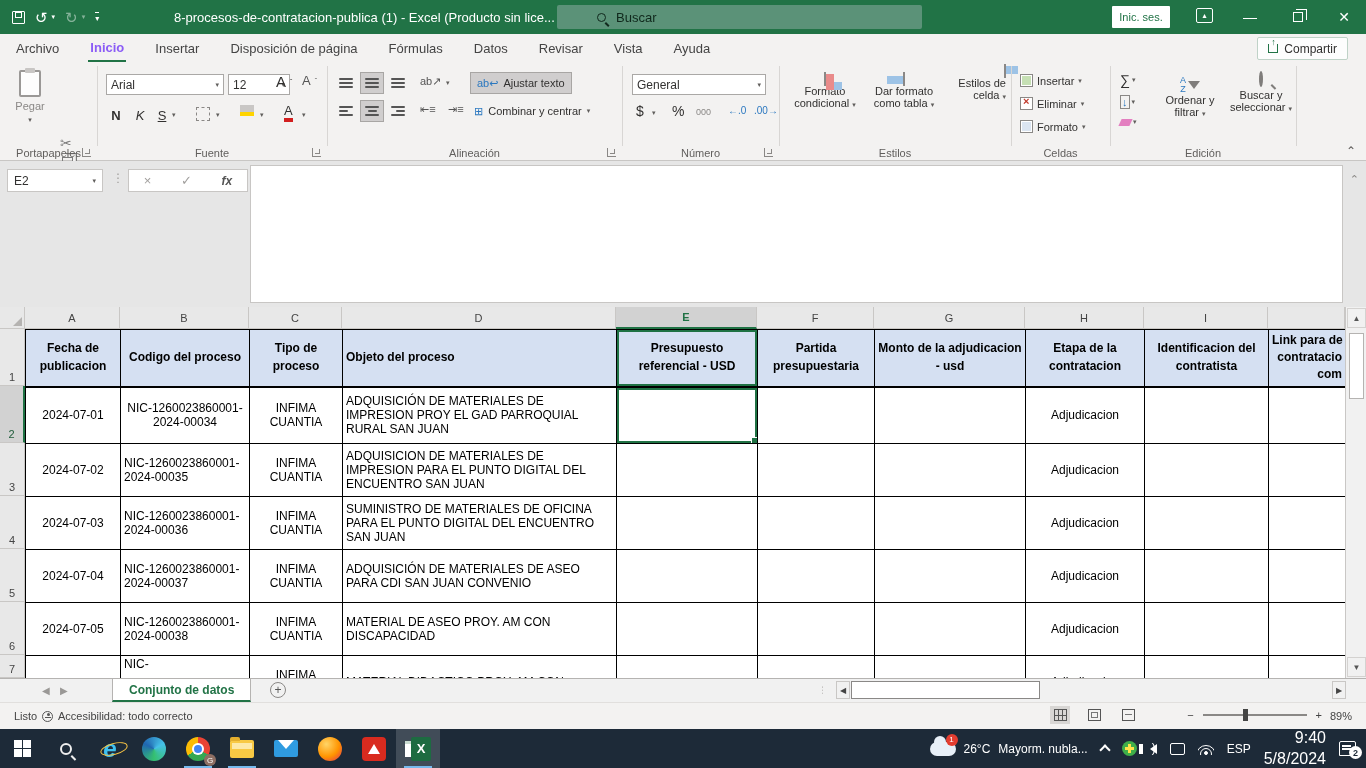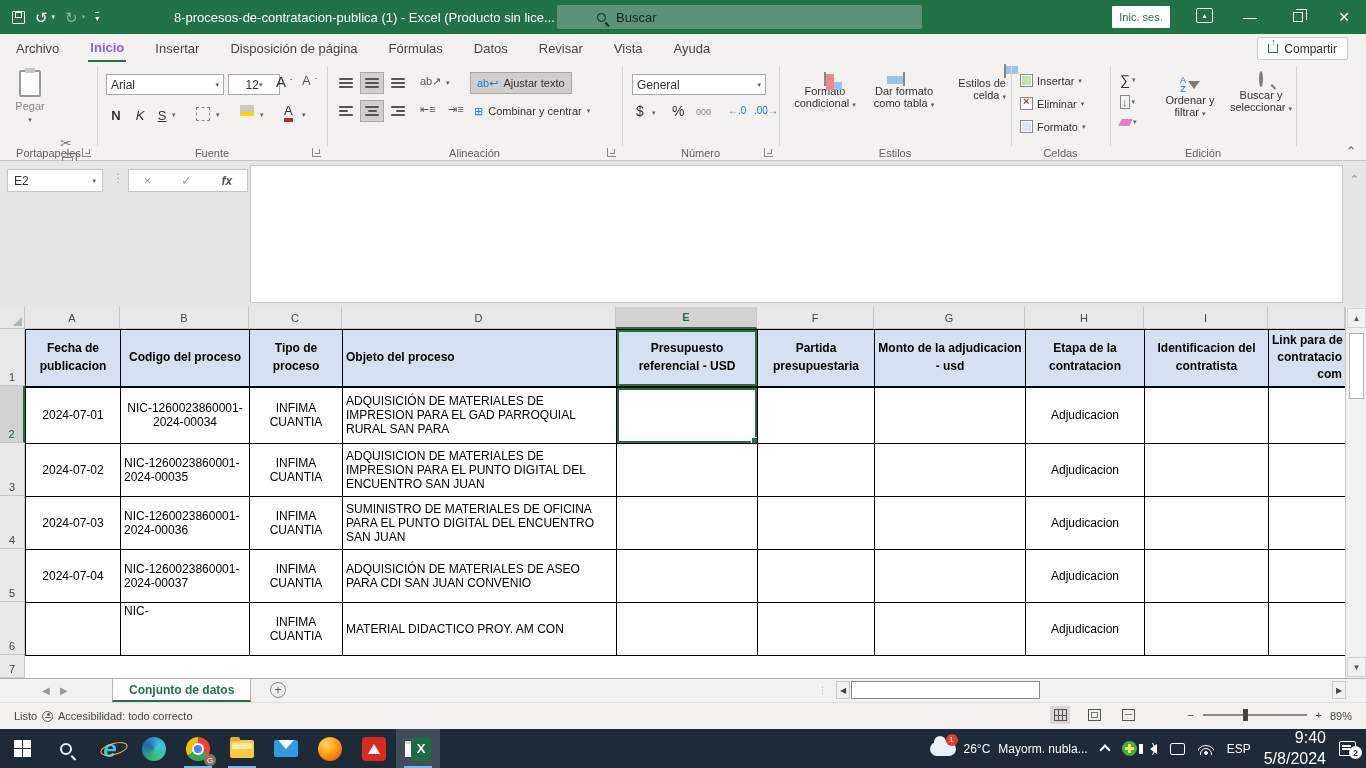--- a/index.html
+++ b/index.html
@@ -248,21 +248,21 @@
       <span class="dda" style="position:absolute;left:82px;top:98px;">▾</span>
     <span class="rbtn" style="left:60px;top:116px;width:13px;height:7px;background:#c8722c;transform:skewX(-20deg);"></span>
     <div class="glabel" style="left:0;width:97px;">Portapapeles</div>
     <div class="glauncher" style="left:82px;"></div>
     <div class="gsep" style="left:97px;"></div>
 
     <div class="selbox" style="position:absolute;left:106px;top:11px;width:118px;">
       <span>Arial</span>
         <span class="dda">▾</span>
     </div>
-    <div class="selbox" style="position:absolute;left:228px;top:11px;width:52px;justify-content:center;">
+    <div class="selbox" style="position:absolute;left:228px;top:11px;width:62px;">
       <span>12</span>
         <span class="dda">▾</span>
     </div>
     <span class="rbtn" style="left:276px;top:10px;font-size:15px;">A<sup style="font-size:7px;">ˆ</sup></span>
     <span class="rbtn" style="left:302px;top:10px;font-size:13px;color:#555;">A<sup style="font-size:7px;">ˇ</sup></span>
     <span class="rbtn fmtbtn" style="left:106px;top:42px;font-weight:bold;">N</span>
     <span class="rbtn fmtbtn" style="left:130px;top:42px;font-style:italic;">K</span>
     <span class="rbtn fmtbtn" style="left:152px;top:42px;text-decoration:underline;">S</span>
     <span class="dda" style="position:absolute;left:172px;top:48px;">▾</span>
     <span class="rbtn" style="left:196px;top:44px;width:14px;height:14px;border:1px dashed #8a8886;"></span>
@@ -480,21 +480,21 @@
           <td class="linkhdr">
             <span>Link para de</span>
             <span style="text-align:right;">contratacio</span>
             <span style="text-align:right;">com</span>
           </td>
         </tr>
         <tr style="height:57px;">
           <td class="ctr">2024-07-01</td>
           <td class="ctr">NIC-1260023860001-2024-00034</td>
           <td class="ctr">INFIMA CUANTIA</td>
-          <td class="lft">ADQUISICIÓN DE MATERIALES DE IMPRESION PARA EL GAD PARROQUIAL RURAL SAN PARA</td>
+          <td class="lft">ADQUISICIÓN DE MATERIALES DE IMPRESION PROY EL GAD PARROQUIAL RURAL SAN JUAN</td>
           <td class="sel handle"></td>
           <td></td>
           <td></td>
           <td class="ctr">Adjudicacion</td>
           <td></td>
           <td></td>
         </tr>
         <tr style="height:53px;">
           <td class="ctr">2024-07-02</td>
           <td class="lft">NIC-1260023860001-2024-00035</td>
@@ -517,20 +517,32 @@
           <td></td>
           <td class="ctr">Adjudicacion</td>
           <td></td>
           <td></td>
         </tr>
         <tr style="height:53px;">
           <td class="ctr">2024-07-04</td>
           <td class="lft">NIC-1260023860001-2024-00037</td>
           <td class="ctr">INFIMA CUANTIA</td>
           <td class="lft">ADQUISICIÓN DE MATERIALES DE ASEO PARA CDI SAN JUAN CONVENIO</td>
+          <td></td>
+          <td></td>
+          <td></td>
+          <td class="ctr">Adjudicacion</td>
+          <td></td>
+          <td></td>
+        </tr>
+        <tr style="height:53px;">
+          <td class="ctr">2024-07-05</td>
+          <td class="lft">NIC-1260023860001-2024-00038</td>
+          <td class="ctr">INFIMA CUANTIA</td>
+          <td class="lft">MATERIAL DE ASEO PROY. AM CON DISCAPACIDAD</td>
           <td></td>
           <td></td>
           <td></td>
           <td class="ctr">Adjudicacion</td>
           <td></td>
           <td></td>
         </tr>
         <tr style="height:53px;">
           <td class="ctr"></td>
           <td class="lft" style="vertical-align:top;">NIC-</td>

